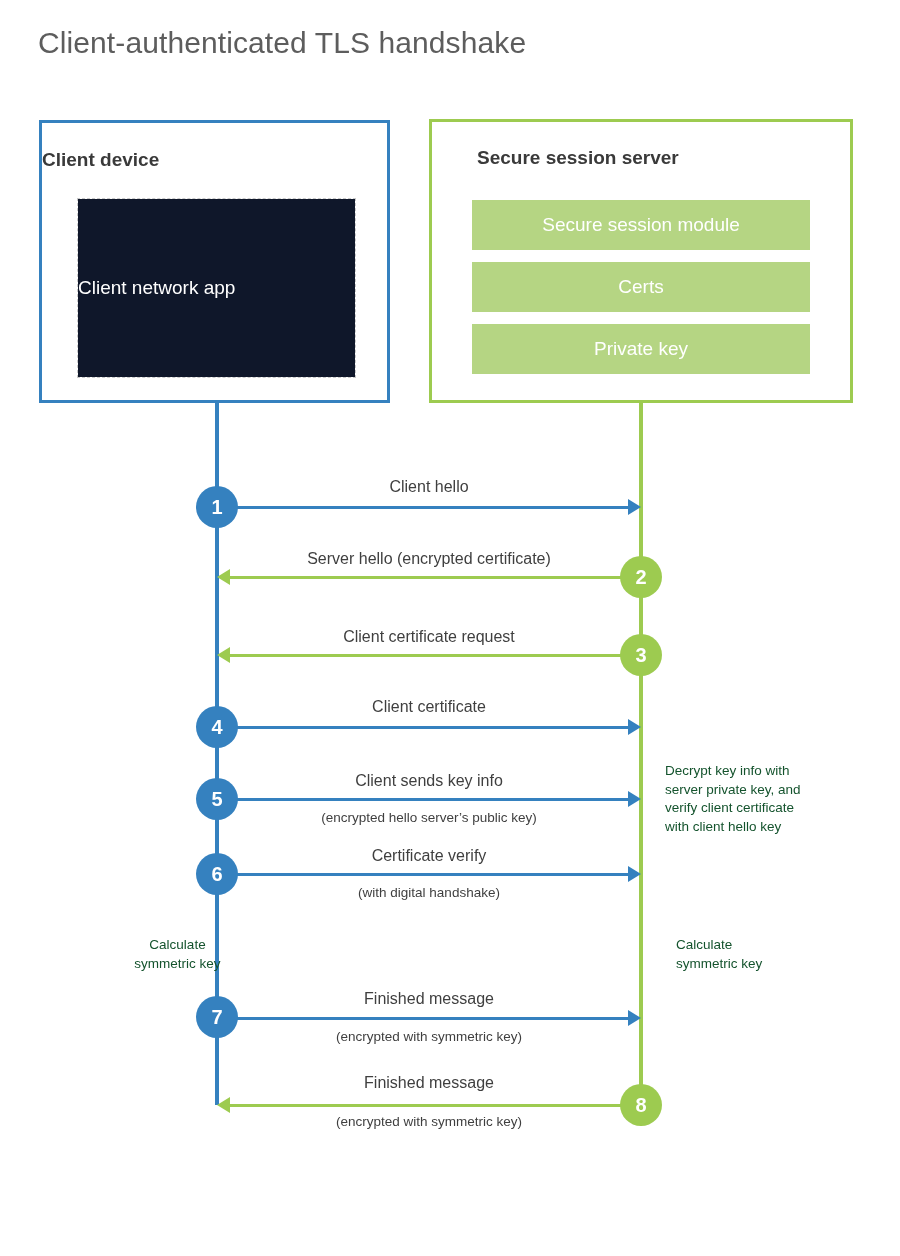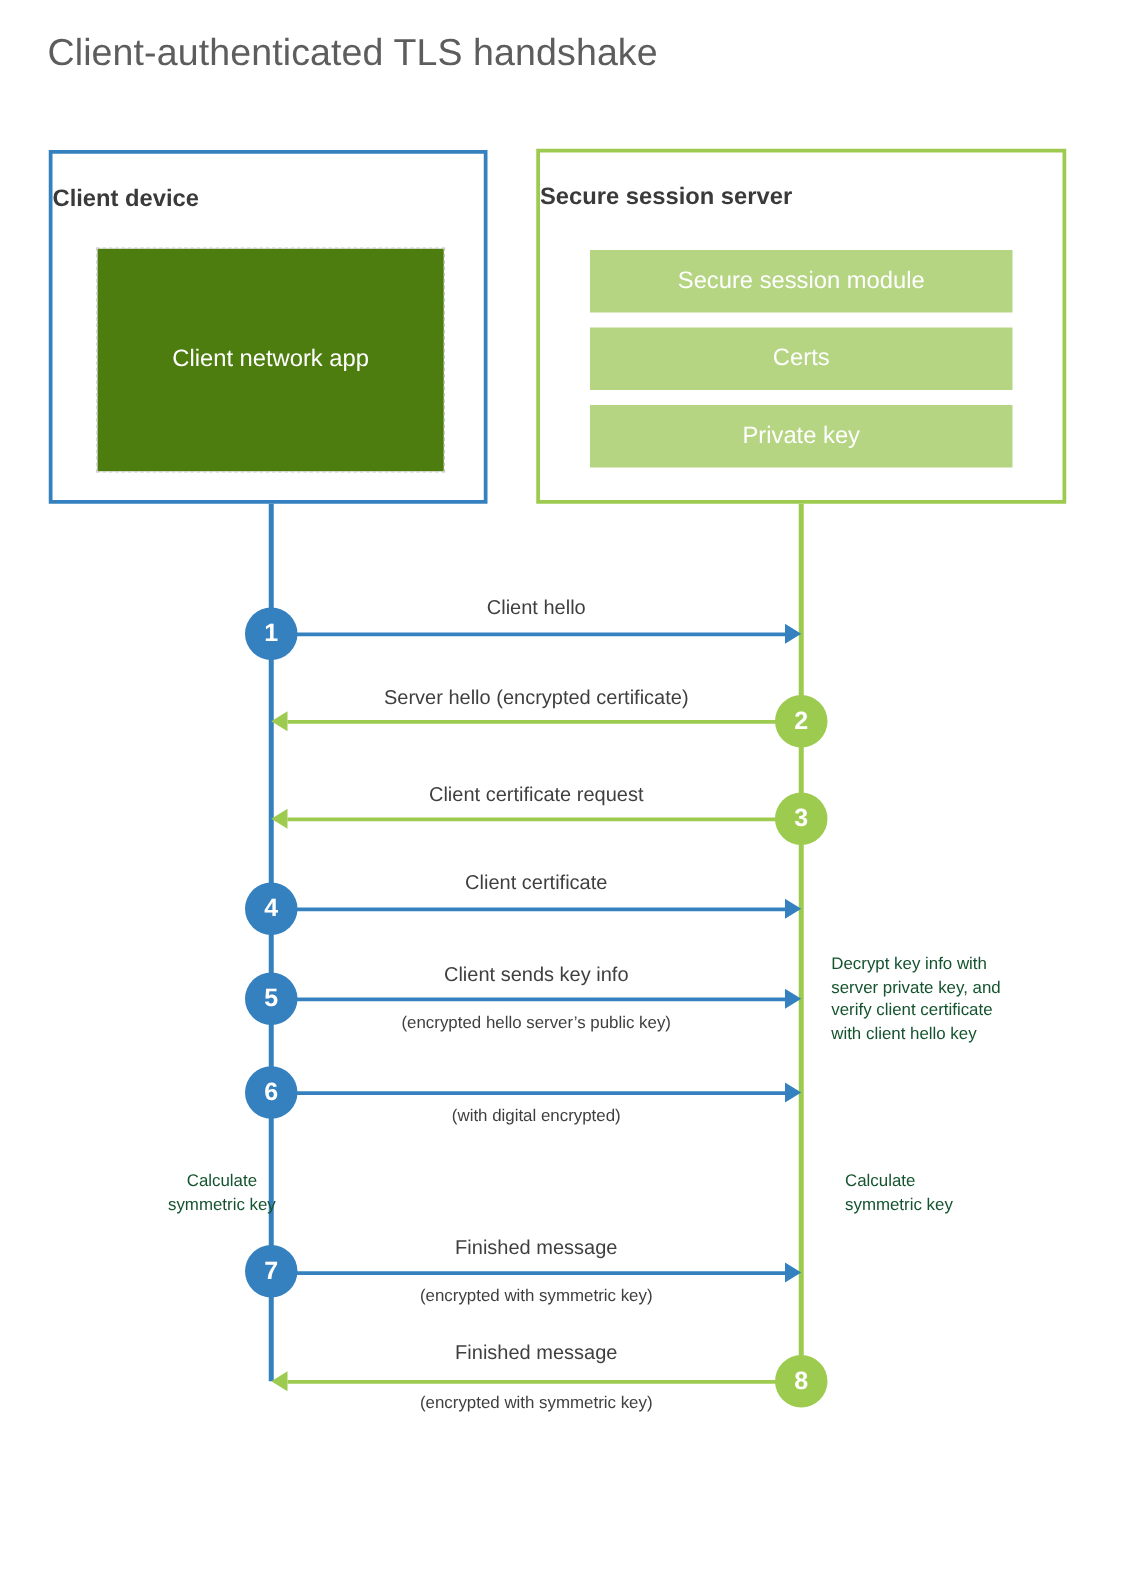--- a/index.html
+++ b/index.html
@@ -20,28 +20,28 @@
   
   .party-box{position:absolute;background:#ffffff;box-sizing:border-box;}
   .party-box.client{left:39px;top:120px;width:351px;height:283px;border:3px solid #3581bf;}
   .party-box.server{left:429px;top:119px;width:424px;height:284px;border:3px solid #9dcb50;}
 
   .party-title{
     position:absolute;left:0;right:0;
     font-size:19px;font-weight:700;color:#3a3a3a;
   }
   .party-box.client .party-title{top:26px;}
-  .party-box.server .party-title{top:25px;}
+  .party-box.server .party-title{top:25px;margin-left:45px;}
 
   
   .client-app{
     position:absolute;left:78px;top:199px;width:277px;height:178px;
-    background:#4d7c0f;
+    background:#0f172a;
     outline:1px dashed #c9c9c9;
-    display:flex;align-items:center;justify-content:center;
+    display:flex;align-items:center;
   }
   .client-app .app-label{
     color:#ffffff;font-size:19px;line-height:26px;text-align:center;font-weight:400;
   }
 
   
   .srv-bar{
     position:absolute;left:472px;width:338px;height:50px;background:#b5d583;
     display:flex;align-items:center;justify-content:center;
     color:#ffffff;font-size:19px;font-weight:400;
@@ -133,23 +133,24 @@
   <div class="msg-line blue" style="left:217px;top:726px;width:411px;"></div>
   <div class="arrow-head right blue" style="left:628px;top:719px;"></div>
   <div class="step-circle blue" style="left:196px;top:706px;">4</div>
 
   <div class="msg-label" style="left:217px;top:772px;width:424px;">Client sends key info</div>
   <div class="msg-line blue" style="left:217px;top:798px;width:411px;"></div>
   <div class="arrow-head right blue" style="left:628px;top:791px;"></div>
   <div class="msg-sub" style="left:217px;top:810px;width:424px;">(encrypted hello server’s public key)</div>
   <div class="step-circle blue" style="left:196px;top:778px;">5</div>
 
+  <div class="msg-label" style="left:217px;top:847px;width:424px;">Certificate verify</div>
   <div class="msg-line blue" style="left:217px;top:873px;width:411px;"></div>
   <div class="arrow-head right blue" style="left:628px;top:866px;"></div>
-  <div class="msg-sub" style="left:217px;top:885px;width:424px;">(with digital encrypted)</div>
+  <div class="msg-sub" style="left:217px;top:885px;width:424px;">(with digital handshake)</div>
   <div class="step-circle blue" style="left:196px;top:853px;">6</div>
 
   <div class="side-note left" style="left:665px;top:762px;width:175px;">
     <div>Decrypt key info with</div>
     <div>server private key, and</div>
     <div>verify client certificate</div>
     <div>with client hello key</div>
   </div>
 
   <div class="side-note center" style="left:95px;top:936px;width:165px;">

